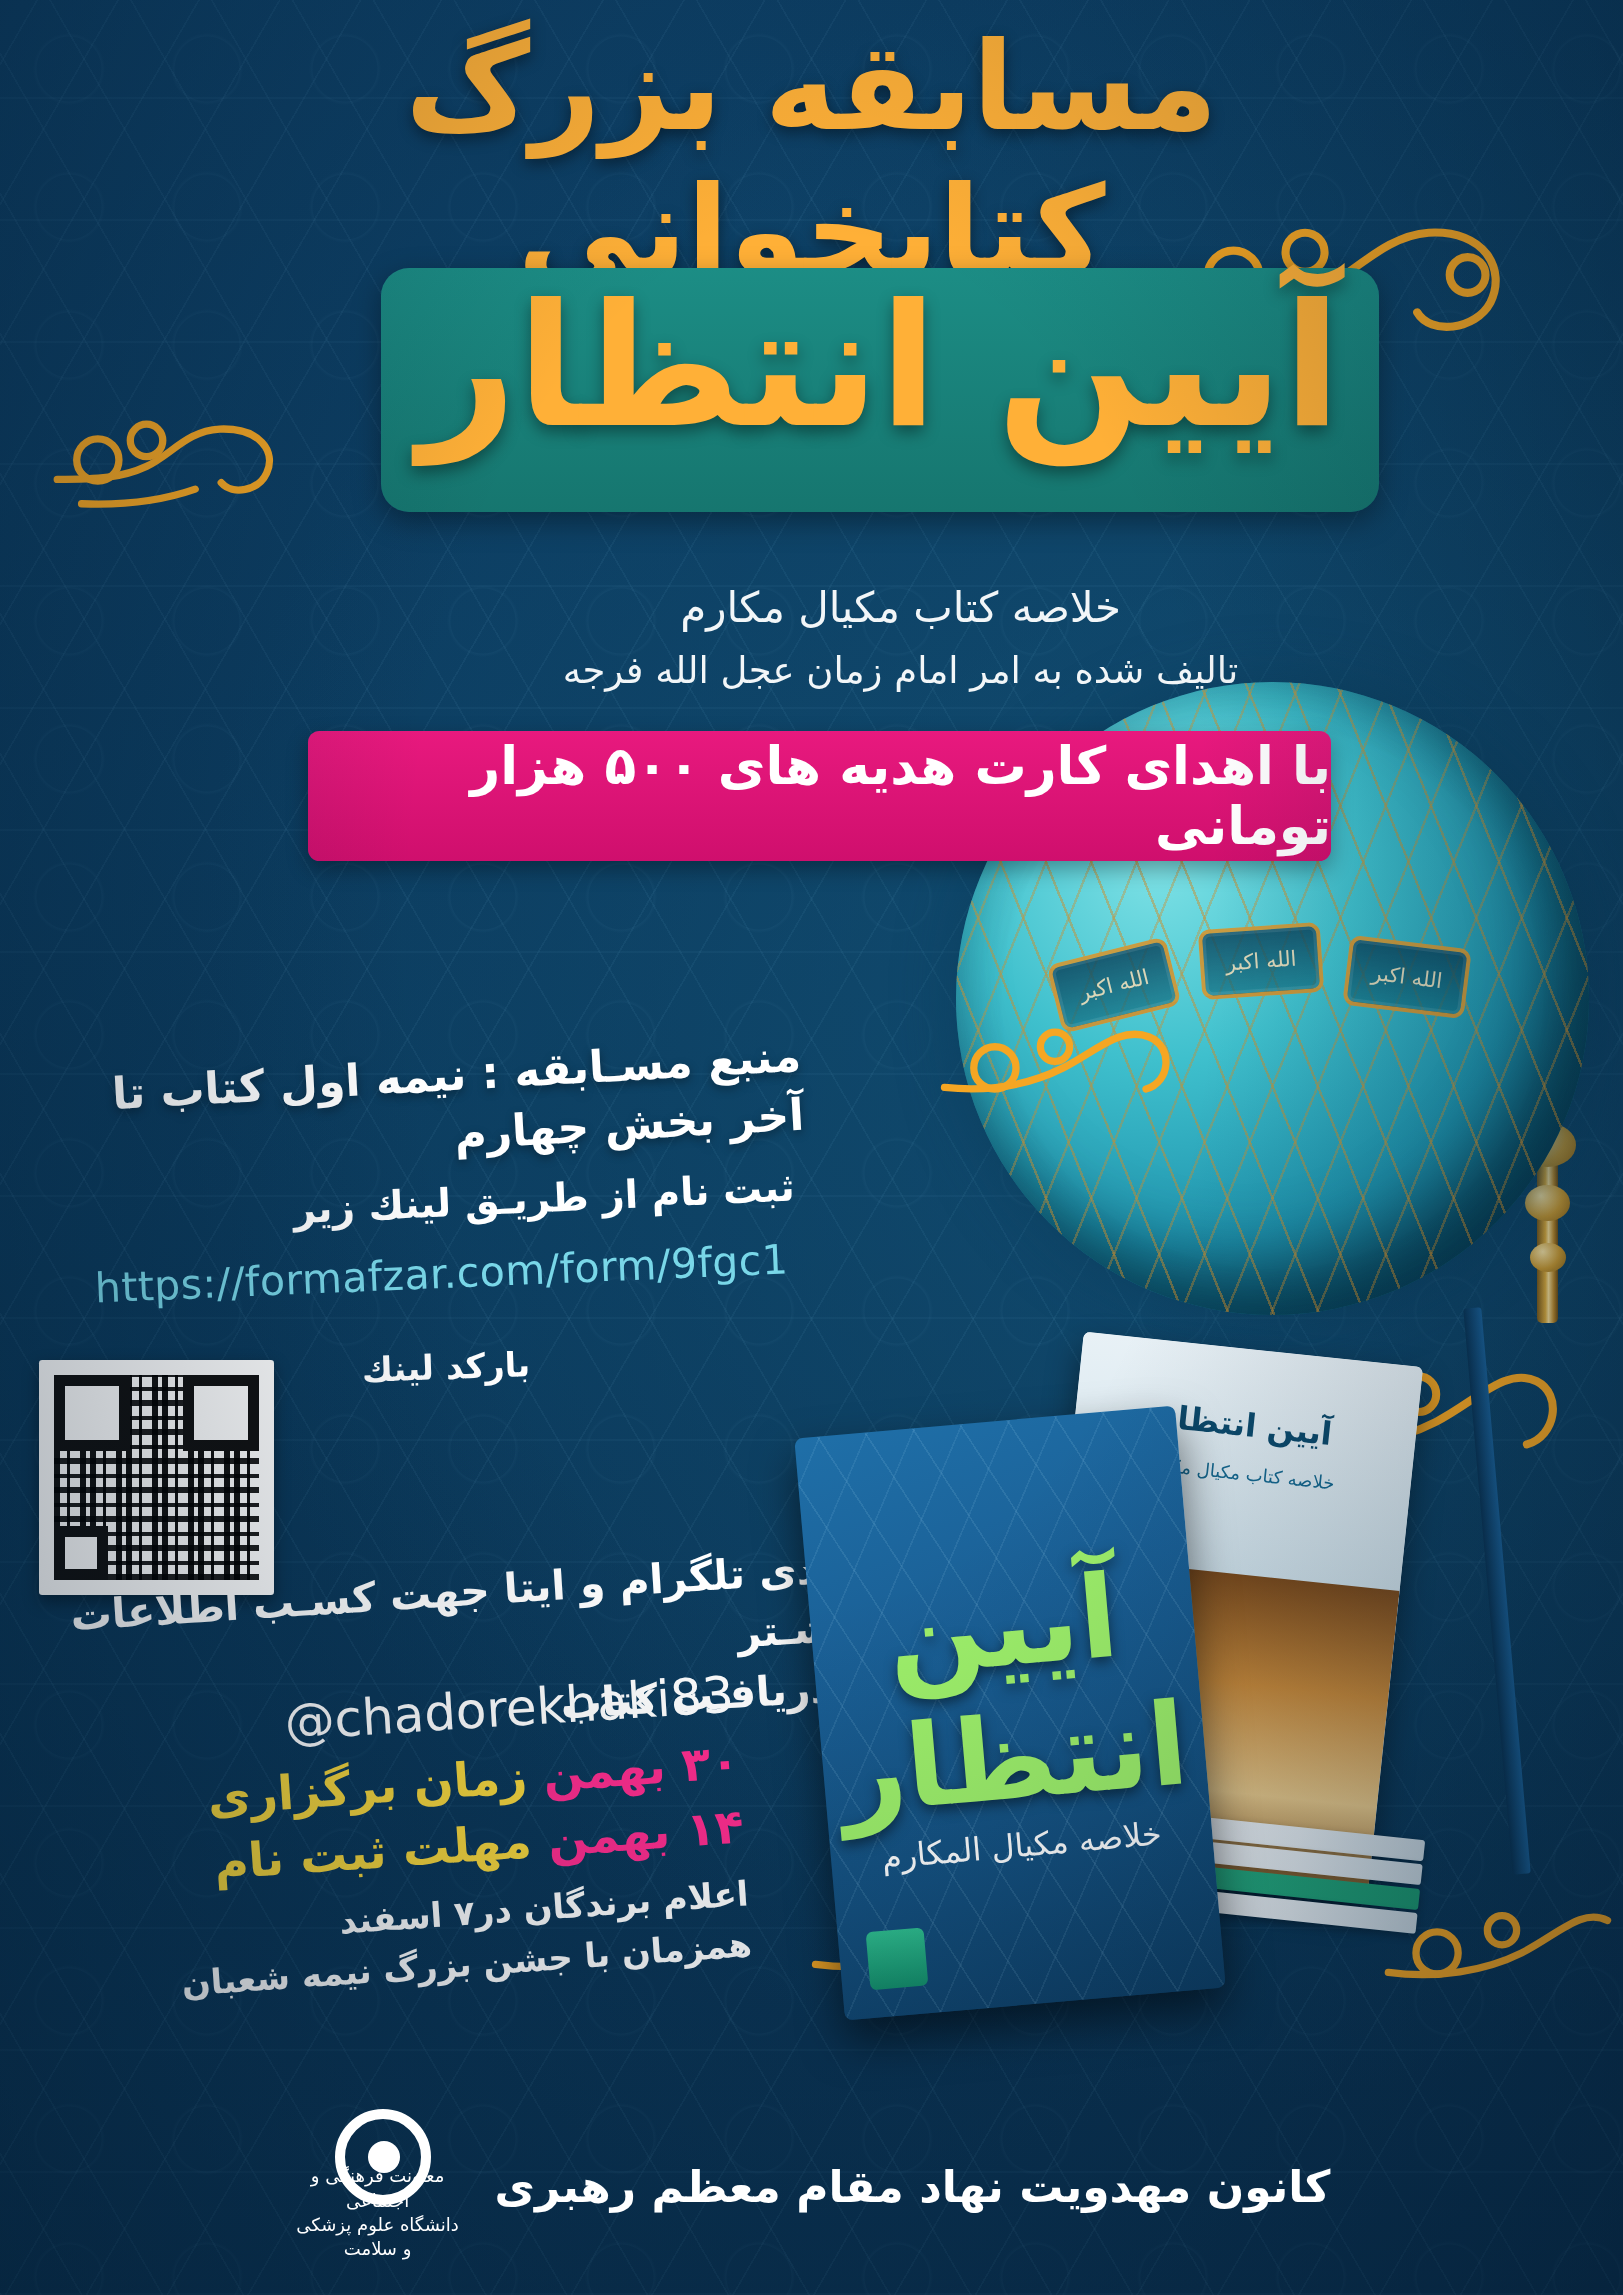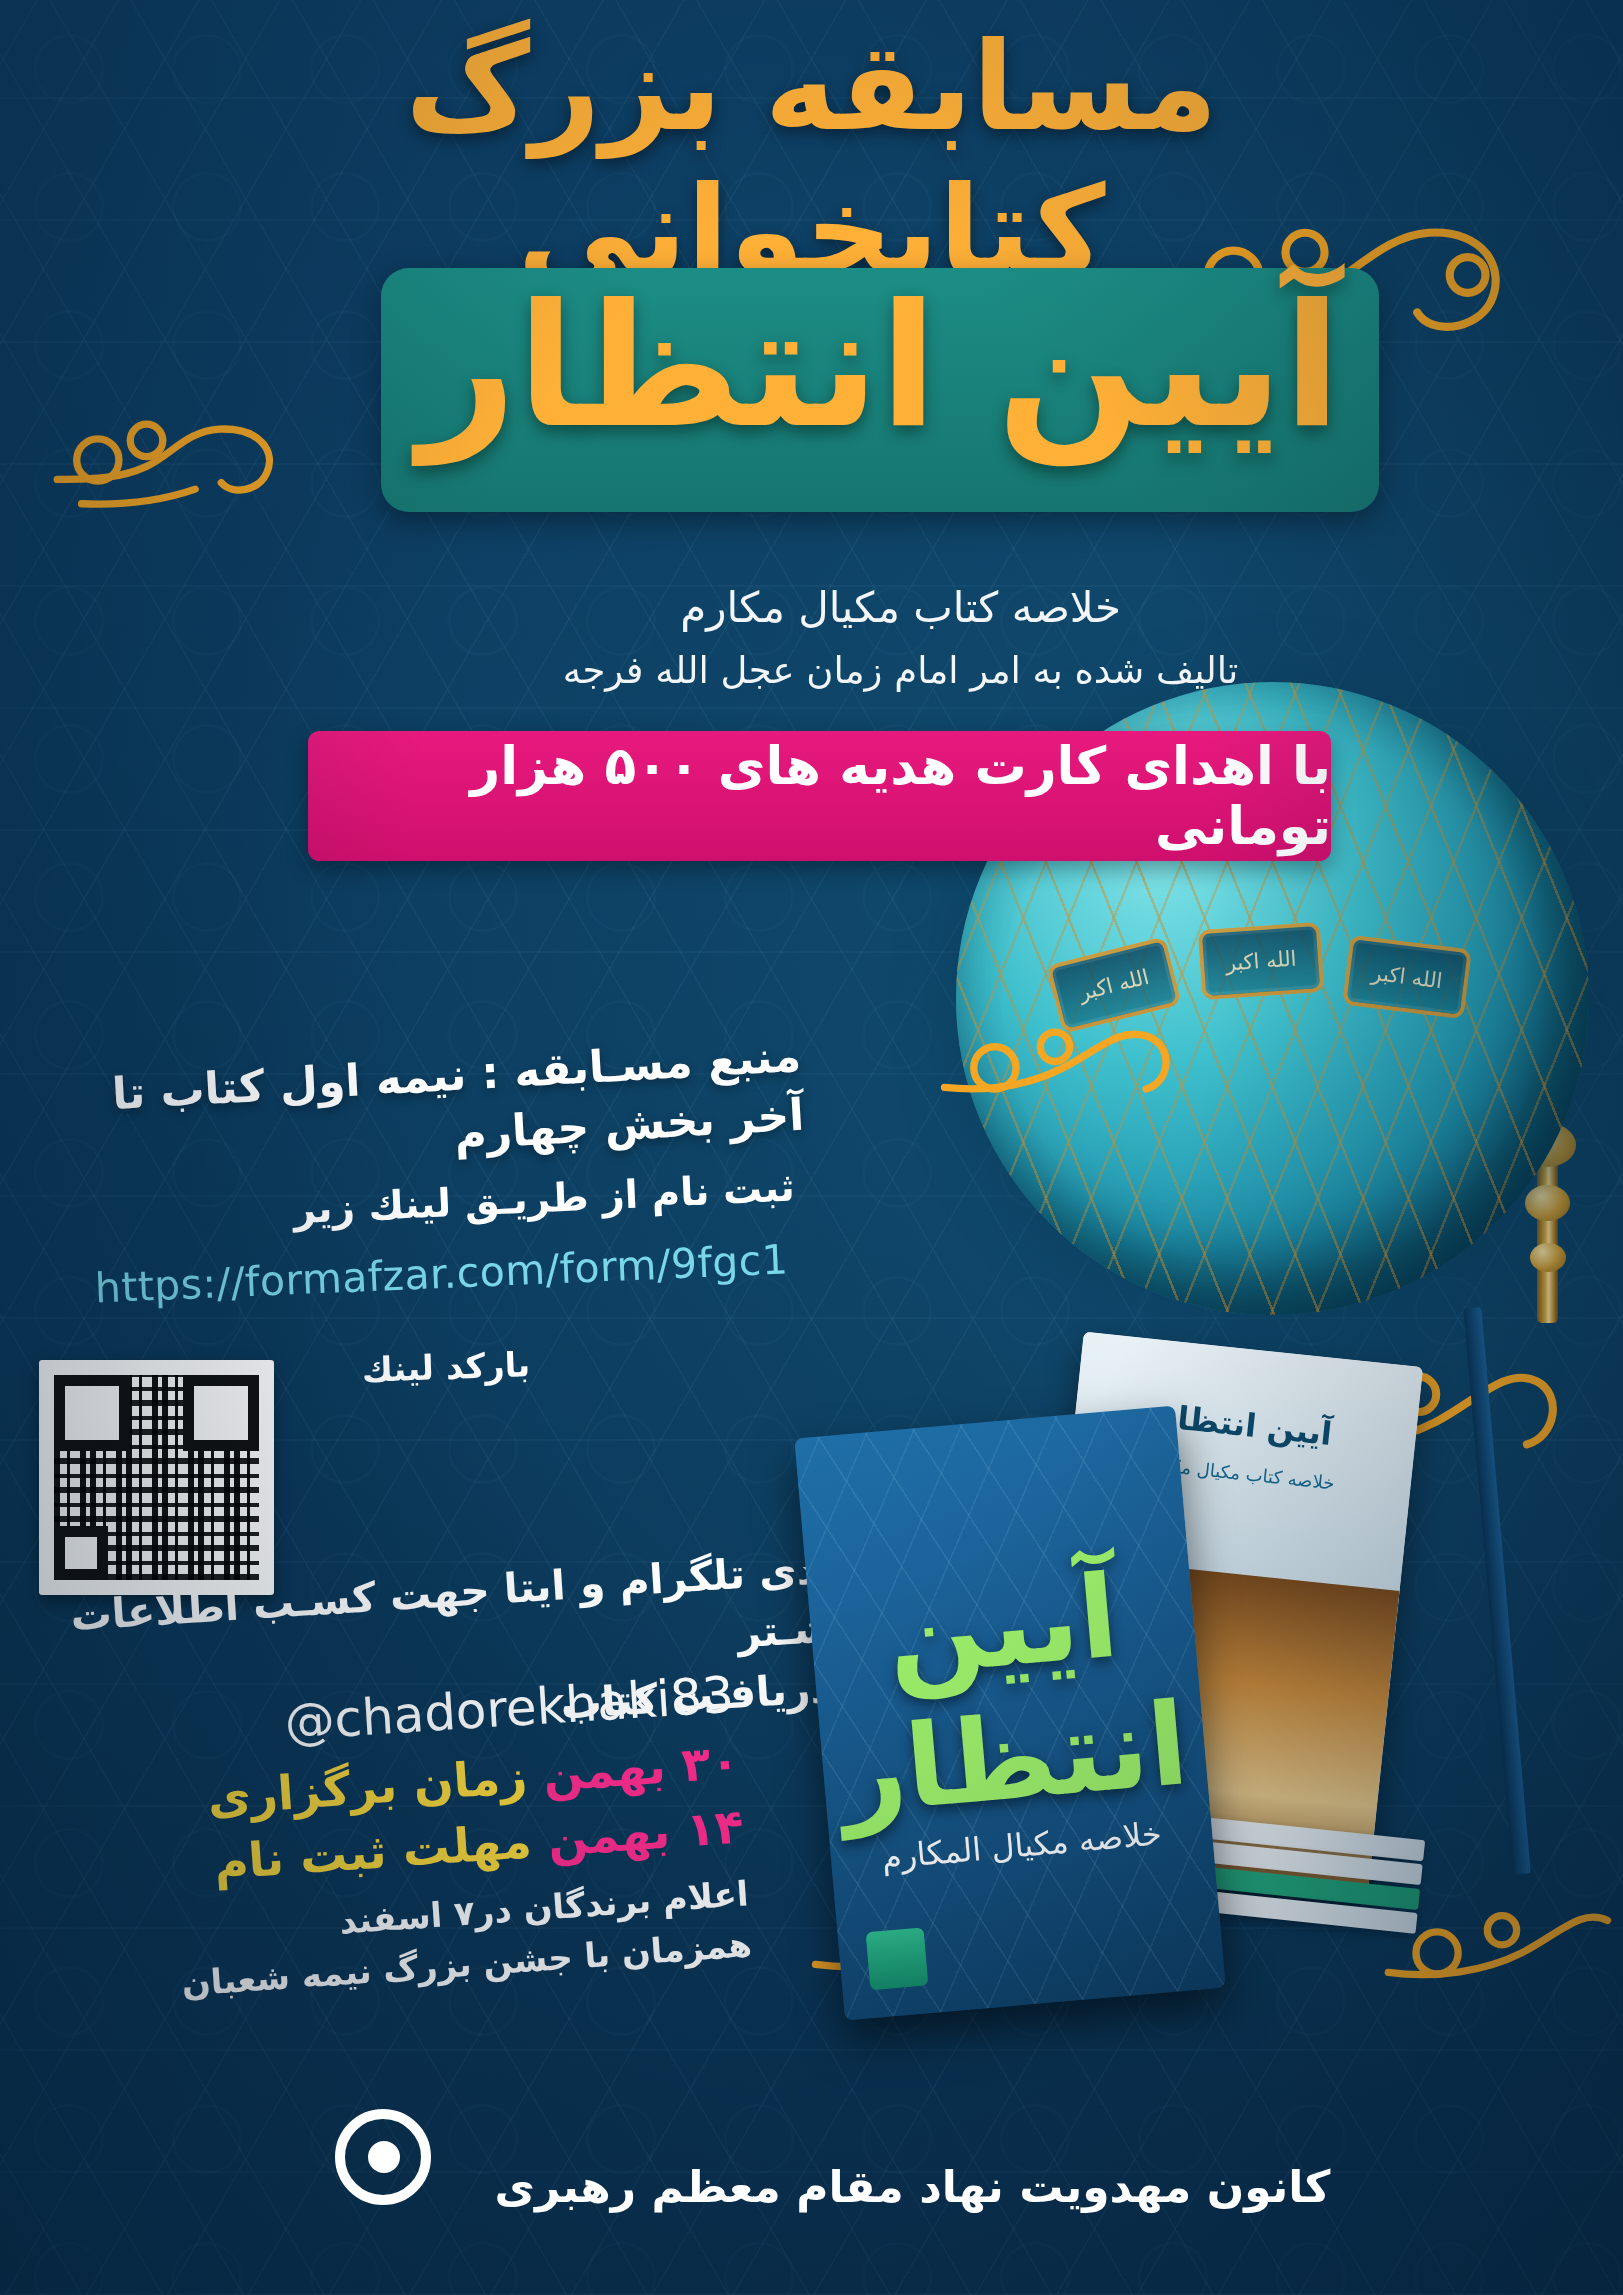--- a/index.html
+++ b/index.html
@@ -631,17 +631,21 @@
     </div>
   </div>
 
   <div class="vignette"></div>
 
   <div class="footer">
     <div class="footer-text">کانون مهدویت نهاد مقام معظم رهبری</div>
     <div class="logo">
       <div class="logo-circle"></div>
       <div class="logo-dot"></div>
+      <div class="logo-text">
+        <div>معاونت فرهنگی و اجتماعی</div>
+        <div>دانشگاه علوم پزشکی و سلامت</div>
+      </div>
     </div>
   </div>
 
 </div>
 
 
 </body></html>

